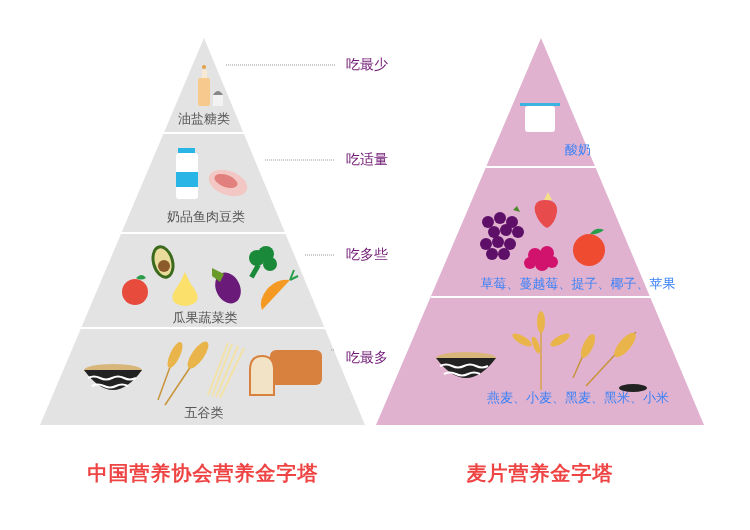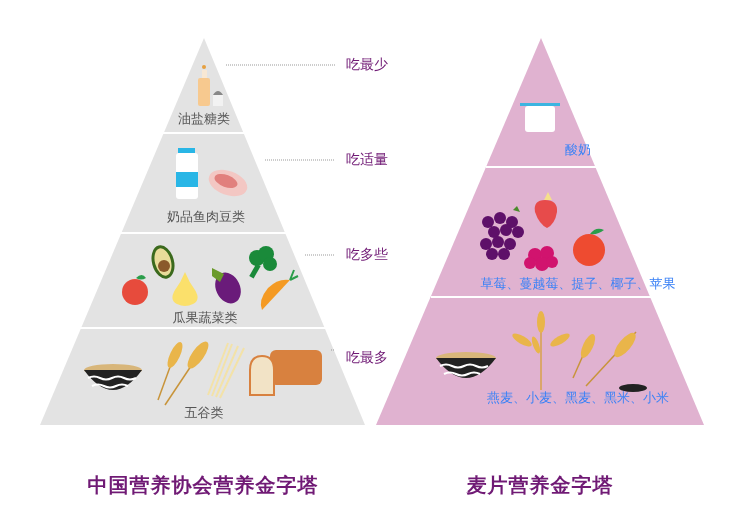--- a/index.html
+++ b/index.html
@@ -2,21 +2,21 @@
 <html><head>
 <meta charset="utf-8">
 <style>
   html, body { margin:0; padding:0; }
   body { width:750px; height:530px; background:#ffffff; position:relative; overflow:hidden;
          font-family:"DejaVu Sans", sans-serif; }
   svg { position:absolute; left:0; top:0; }
   .lbl { position:absolute; font-size:14px; color:#701a75; white-space:nowrap; }
   .tier-lbl { position:absolute; font-size:13px; color:#555; white-space:nowrap; transform:translateX(-50%); }
   .tier-lbl.pink { color:#3b82f6;margin-left:37px; }
-  .title { position:absolute; top:472px; font-size:20px; font-weight:bold; color:#701a75; white-space:nowrap; transform:translateX(-50%); letter-spacing:1px; }
+  .title { position:absolute; top:460px; font-size:20px; font-weight:bold; color:#ef4444; white-space:nowrap; transform:translateX(-50%); letter-spacing:1px; }
 </style>
 </head>
 <body>
 
 <svg width="750" height="530" viewBox="0 0 750 530">
 
   <g>
     <polygon points="204,38 40,425 365,425" fill="#e3e3e3"></polygon>
     <line x1="160" y1="133" x2="248" y2="133" stroke="#fff" stroke-width="2"></line>
     <line x1="118" y1="233" x2="291" y2="233" stroke="#fff" stroke-width="2"></line>

